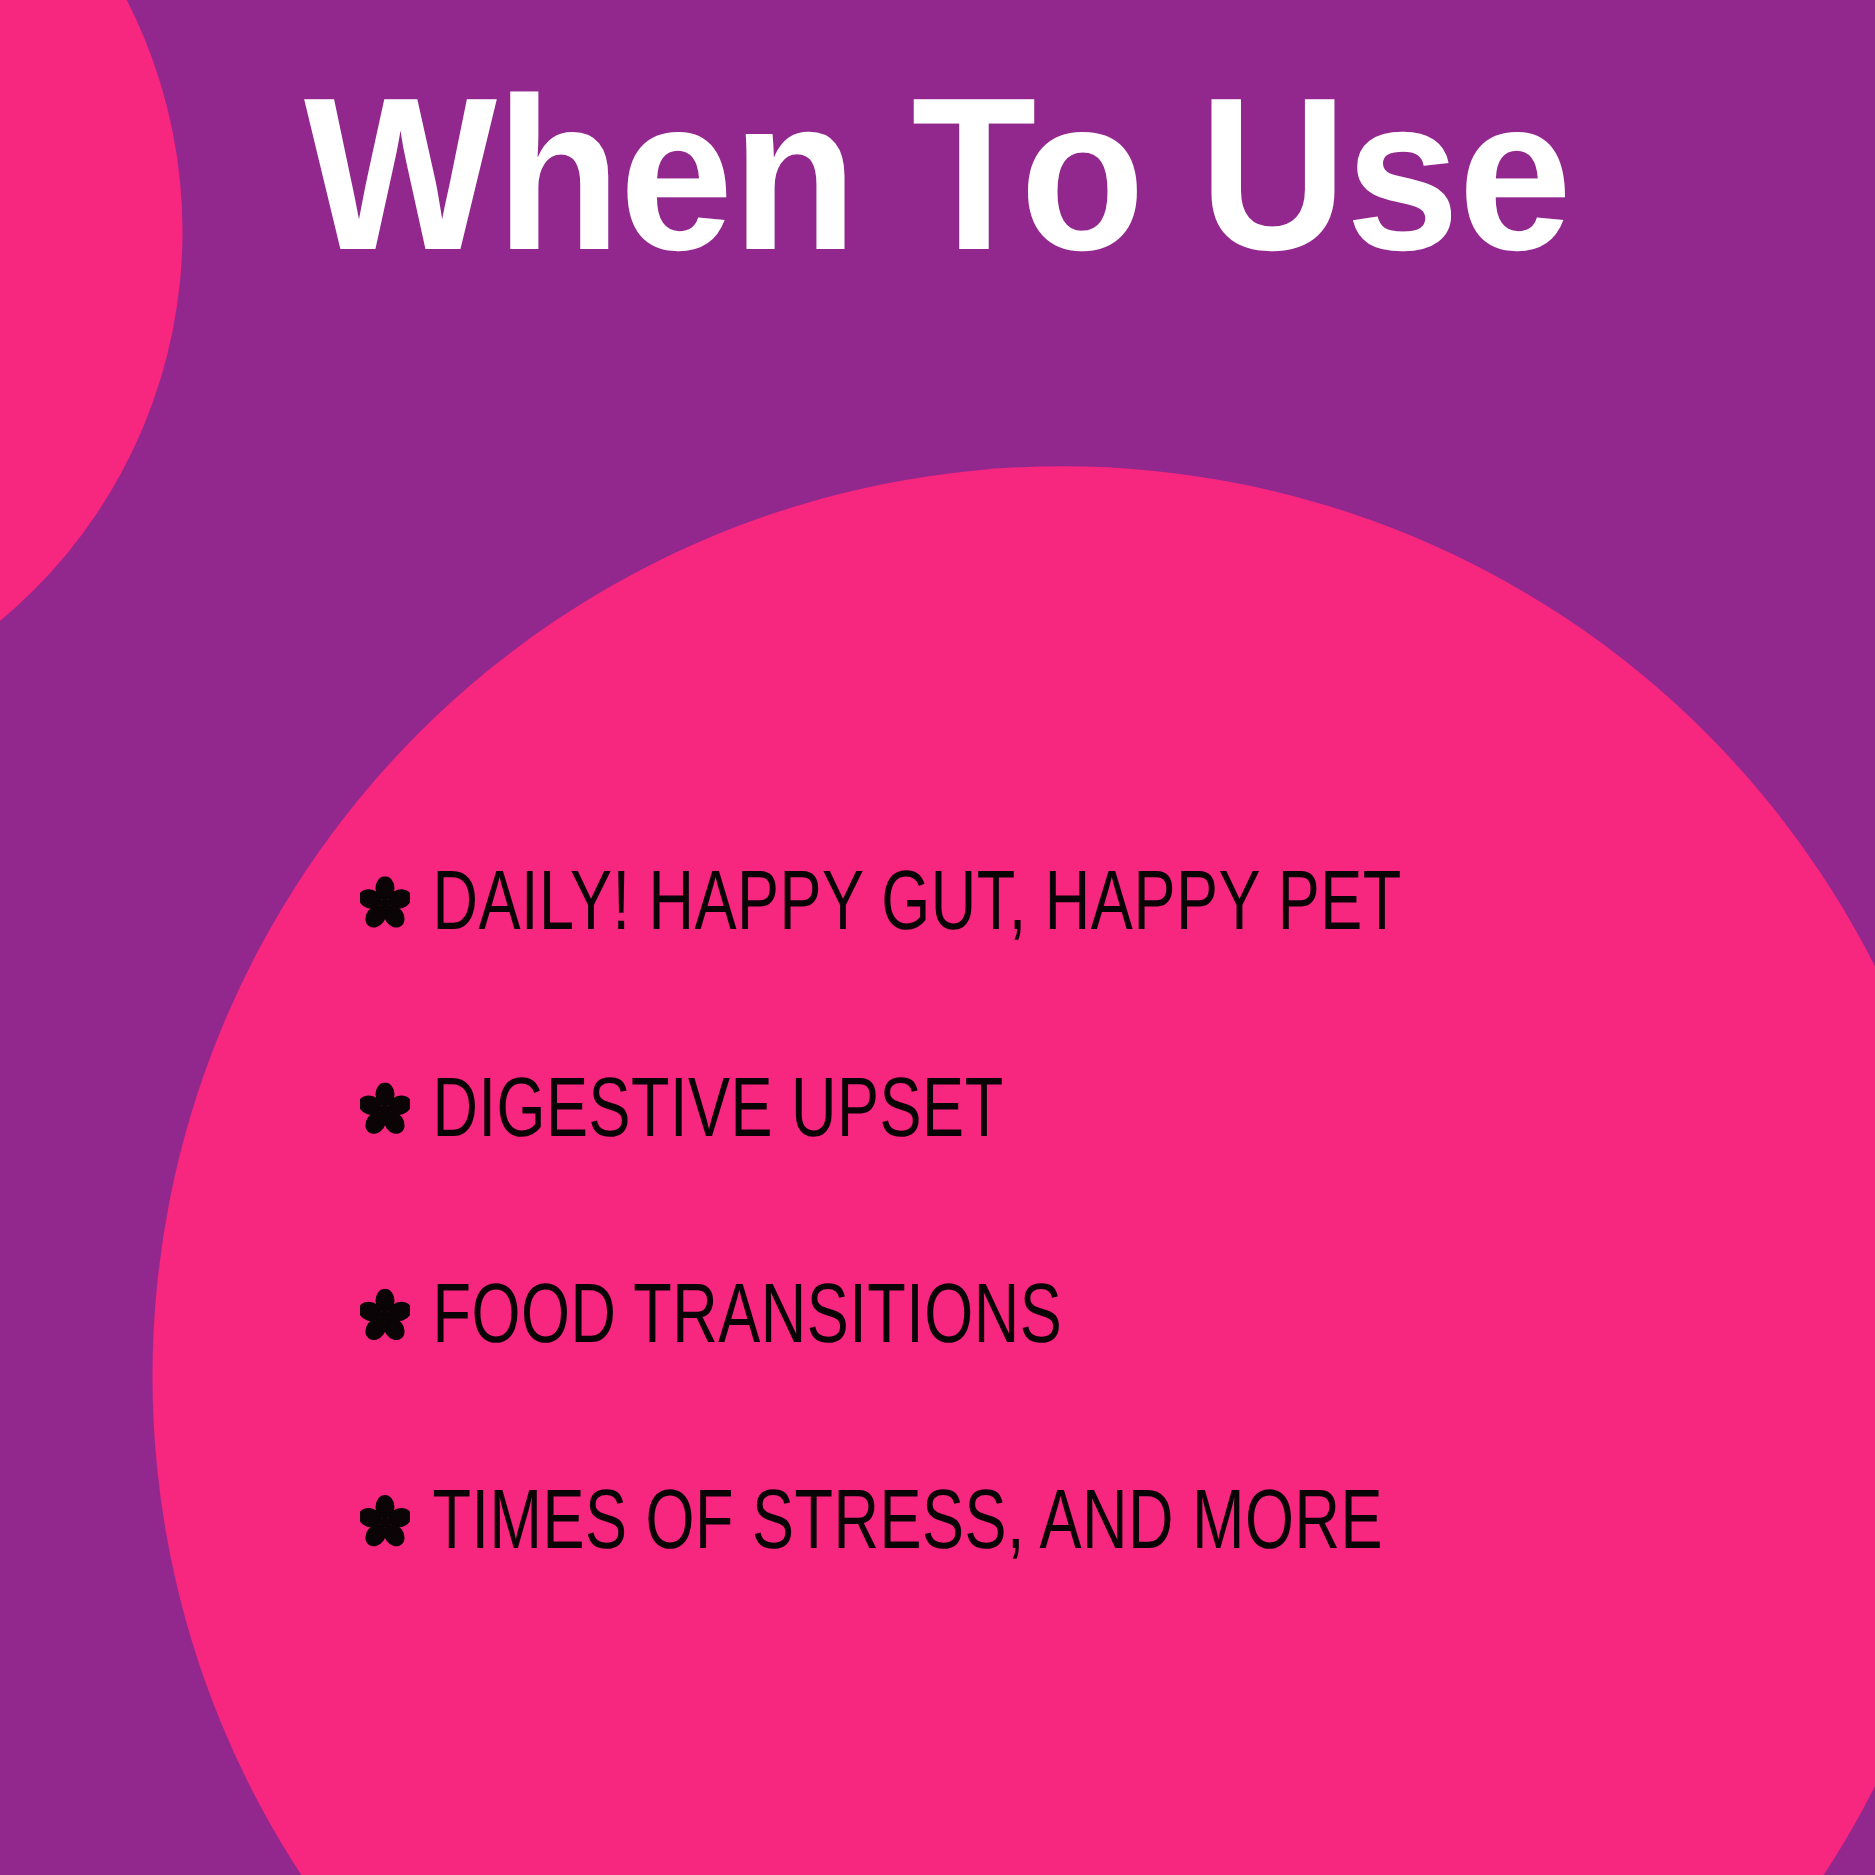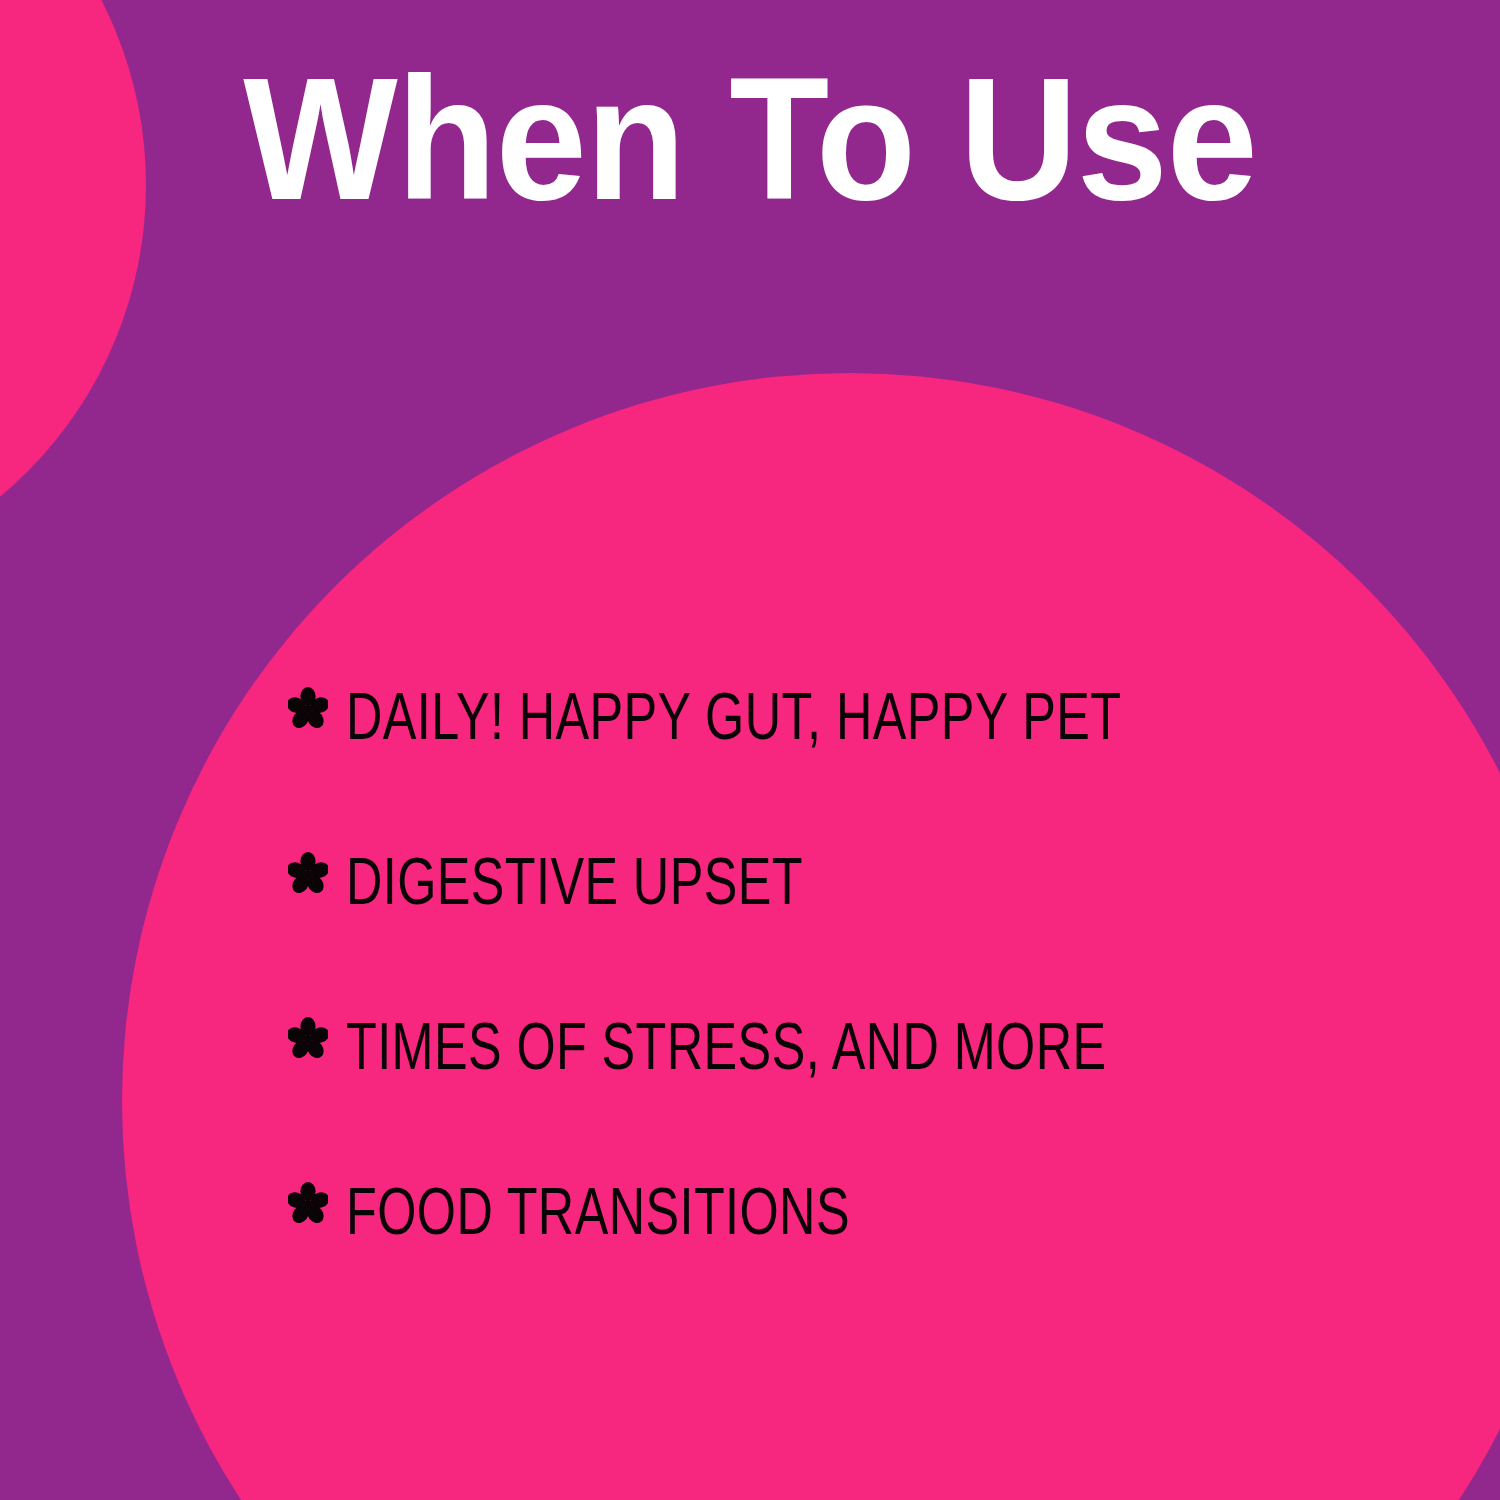--- a/index.html
+++ b/index.html
@@ -46,20 +46,21 @@
     left: 288px;
     top: 685px;
     width: 1180px;
     z-index: 6;
     list-style: none;
     margin: 0;
     padding: 0;
   }
   .bullet-row {
     display: flex;
+    align-items: center;
     height: 72px;
     margin-bottom: 93px;
   }
   .bullet-row:last-child { margin-bottom: 0; }
   .bullet-mark {
     flex: 0 0 auto;
     width: 40px;
     height: 44px;
     margin-right: 18px;
     position: relative;
@@ -135,34 +136,34 @@
           <g fill="#0B0407">
             <ellipse cx="20" cy="9.5" rx="7.6" ry="9.5"></ellipse>
             <ellipse cx="20" cy="9.5" rx="7.6" ry="9.5" transform="rotate(72 20 22)"></ellipse>
             <ellipse cx="20" cy="9.5" rx="7.6" ry="9.5" transform="rotate(144 20 22)"></ellipse>
             <ellipse cx="20" cy="9.5" rx="7.6" ry="9.5" transform="rotate(216 20 22)"></ellipse>
             <ellipse cx="20" cy="9.5" rx="7.6" ry="9.5" transform="rotate(288 20 22)"></ellipse>
             <circle cx="20" cy="22" r="4.2"></circle>
           </g>
         </svg>
       </span>
-      <span class="bullet-text">TIMES OF STRESS, AND MORE</span>
+      <span class="bullet-text">FOOD TRANSITIONS</span>
     </li>
 
     <li class="bullet-row">
       <span class="bullet-mark">
         <svg width="40" height="44" viewBox="0 0 40 44">
           <g fill="#0B0407">
             <ellipse cx="20" cy="9.5" rx="7.6" ry="9.5"></ellipse>
             <ellipse cx="20" cy="9.5" rx="7.6" ry="9.5" transform="rotate(72 20 22)"></ellipse>
             <ellipse cx="20" cy="9.5" rx="7.6" ry="9.5" transform="rotate(144 20 22)"></ellipse>
             <ellipse cx="20" cy="9.5" rx="7.6" ry="9.5" transform="rotate(216 20 22)"></ellipse>
             <ellipse cx="20" cy="9.5" rx="7.6" ry="9.5" transform="rotate(288 20 22)"></ellipse>
             <circle cx="20" cy="22" r="4.2"></circle>
           </g>
         </svg>
       </span>
-      <span class="bullet-text">FOOD TRANSITIONS</span>
+      <span class="bullet-text">TIMES OF STRESS, AND MORE</span>
     </li>
 
   </ul>
 
 </div>
 
 </body></html>

